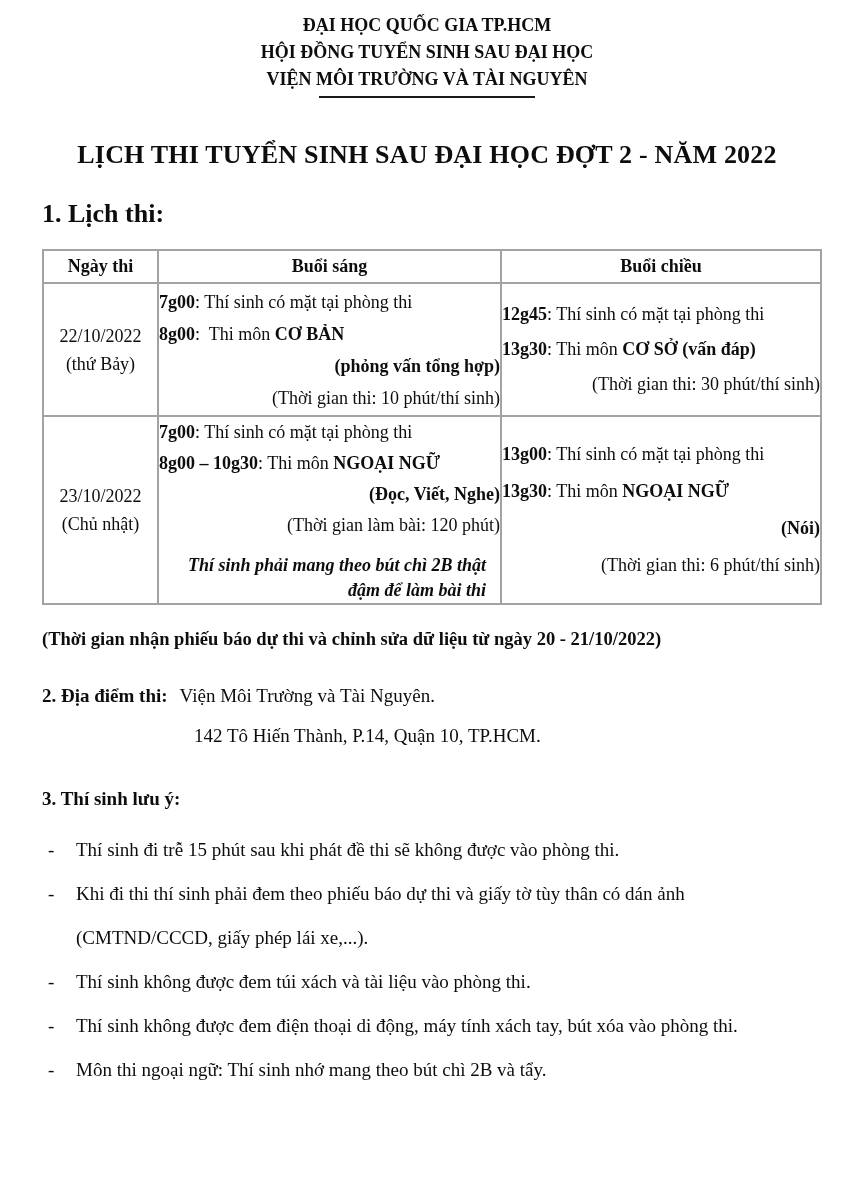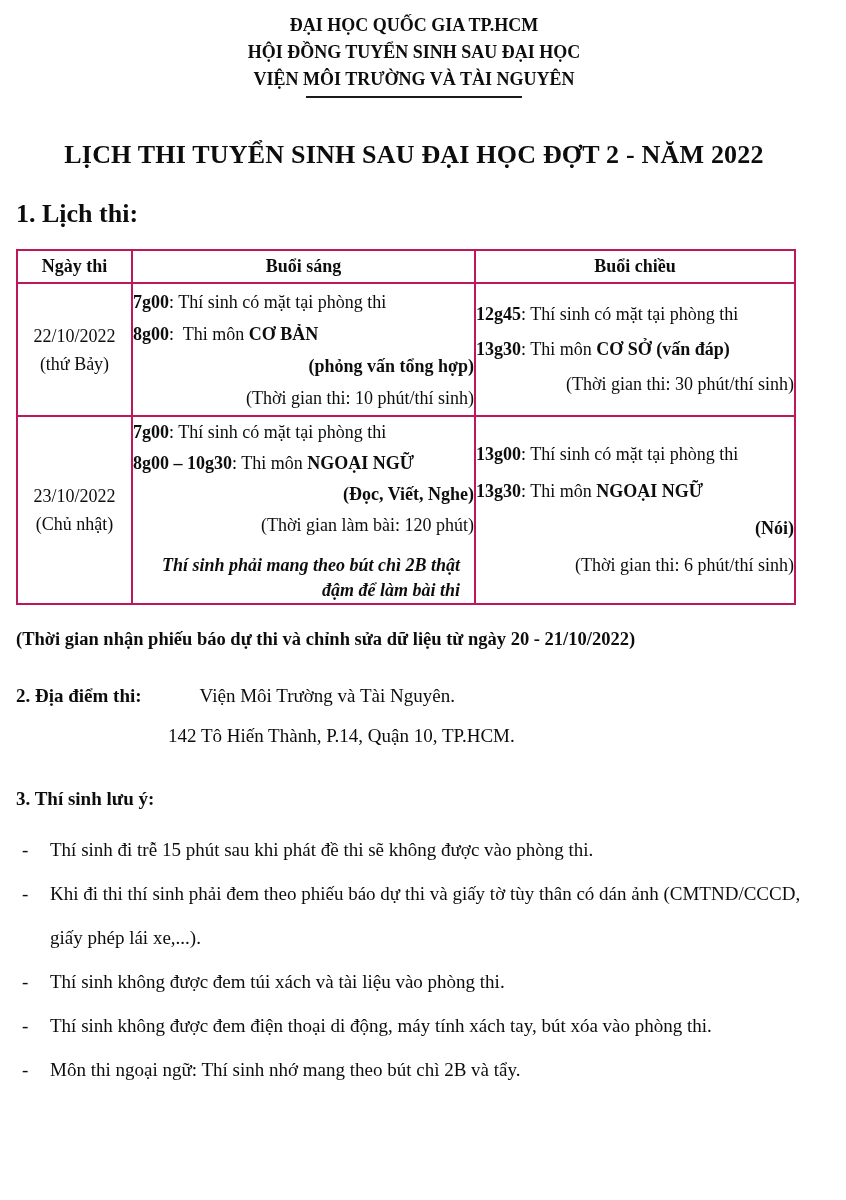--- a/index.html
+++ b/index.html
@@ -5,21 +5,21 @@
   * { margin: 0; padding: 0; box-sizing: border-box; }
   html, body {
     width: 846px;
     background: #ffffff;
     color: #0d0d0d;
     font-family: "Liberation Serif", "DejaVu Serif", serif;
   }
   .page {
     width: 846px;
     height: 1200px;
-    padding: 12px 34px 0 16px;
+    padding: 12px 34px 0 42px;
     overflow: hidden;
     font-family: Liberation Serif, serif;
   }
 
   
   .letterhead {
     text-align: center;
     font-weight: bold;
     font-size: 18px;
     line-height: 27px;
@@ -44,21 +44,21 @@
 
   
   table.schedule {
     margin-top: 20px;
     width: 778px;
     border-collapse: collapse;
     table-layout: fixed;
     font-size: 18px;
   }
   table.schedule td, table.schedule th {
-    border: 2px solid #be185d;
+    border: 2px solid #a3a3a3;
     vertical-align: middle;
     padding: 0;
   }
   th.h { height: 33px; font-size: 18px; font-weight: bold; text-align: center; }
   .col-date  { width: 115px; }
   .col-morn  { width: 343px; }
   .col-aft   { width: 320px; }
 
   td.date-cell { text-align: center; line-height: 28px; border-radius: 7px; }
 
@@ -89,21 +89,21 @@
 
   
   .table-note {
     margin-top: 24px;
     font-size: 18.5px;
     font-weight: bold;
   }
 
   
   .s2 { margin-top: 26px; font-size: 19px; line-height: 40px; }
-  .s2-row1 { display: flex; gap: 46px; }
+  .s2-row1 { display: flex; }
   .s2-label { font-weight: bold; }
   .s2-venue { margin-left: 12px; }
   .s2-address { margin-left: 152px; }
 
   
   .s3-heading { margin-top: 32px; font-size: 19px; font-weight: bold; }
   .bullets { margin-top: 18px; font-size: 19px; }
   .bullet {
     display: flex;
     line-height: 44px;

